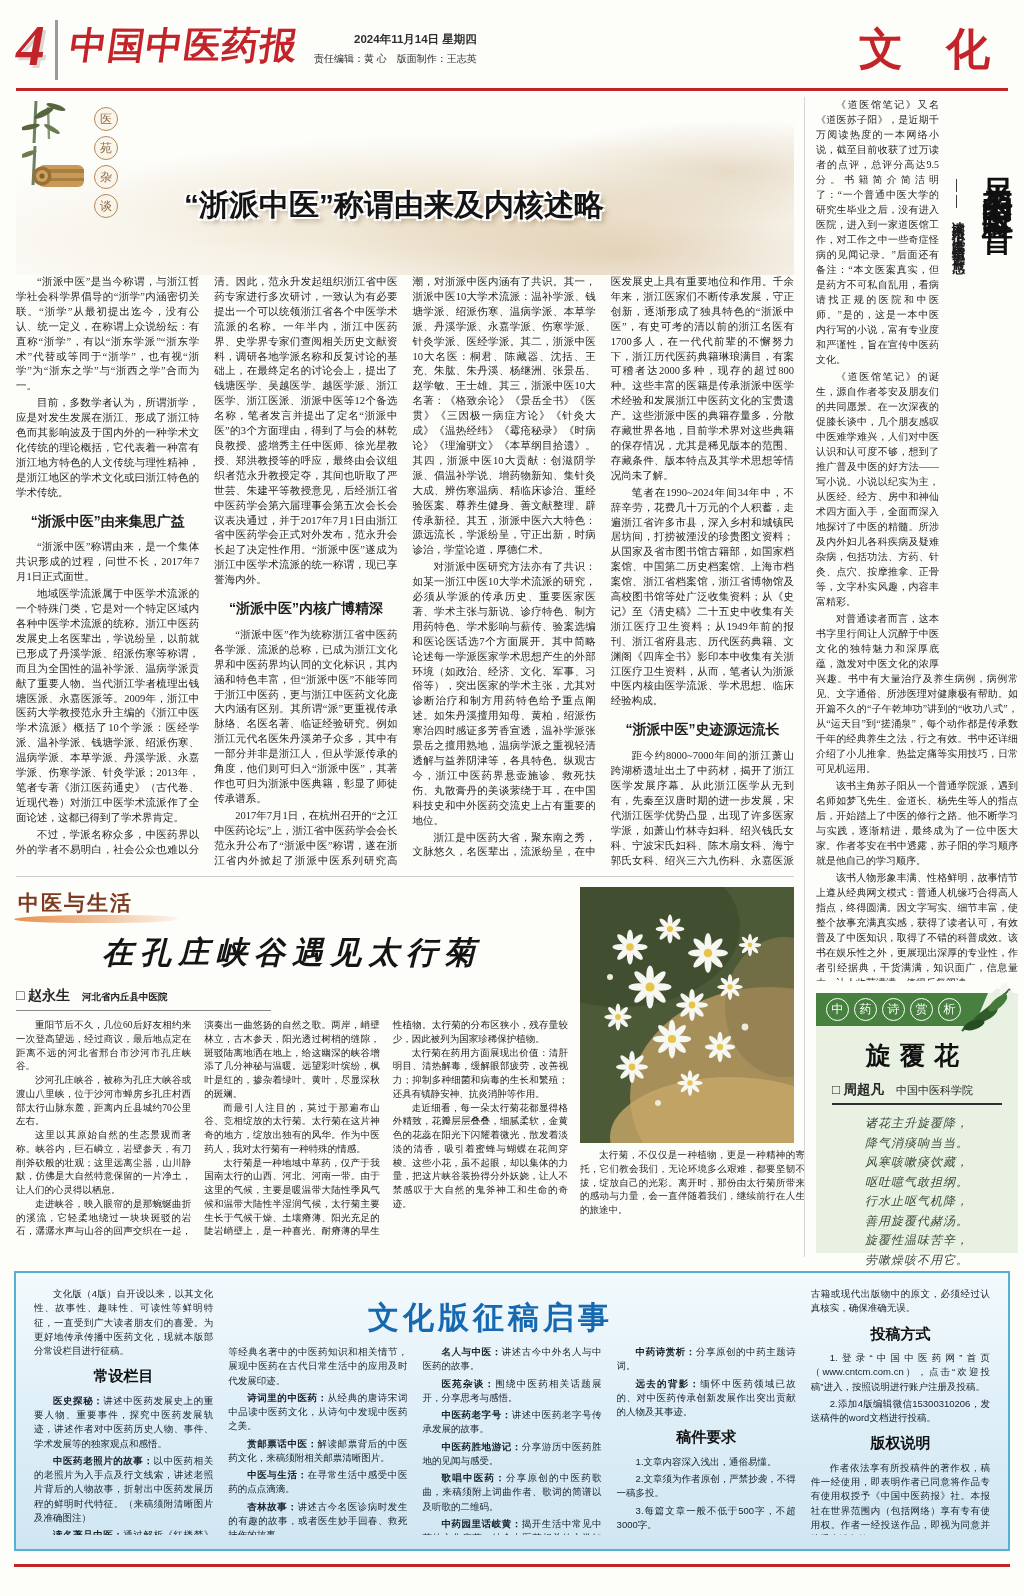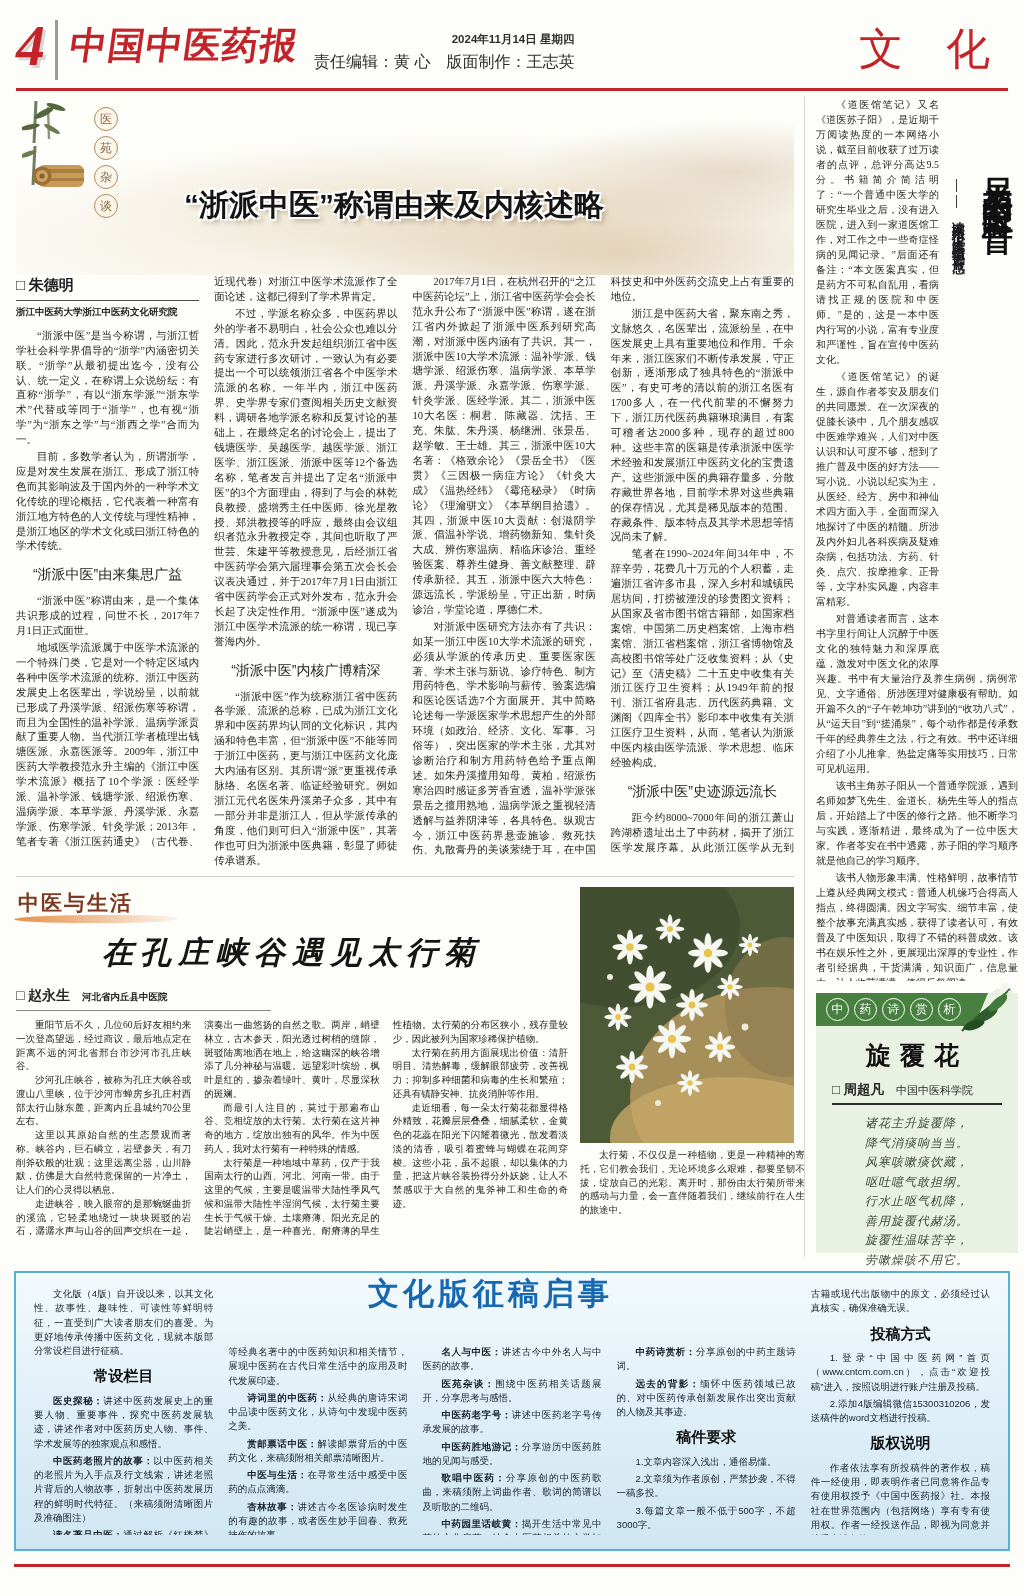--- a/index.html
+++ b/index.html
@@ -7,22 +7,22 @@
         font-family:"Liberation Serif",serif;color:#272727;box-sizing:border-box;padding:14px 10px 0;}
   
   .masthead{display:flex;align-items:flex-start;padding:4px 8px 0 6px;}
   .page-num{font-size:58px;font-weight:900;font-style:italic;color:#c3242a;line-height:.95;
             font-family:"Liberation Serif",serif;text-shadow:3px 3px 0 #d8d8d8;}
   .mast-divider{width:3px;height:60px;background:#9a9a9a;margin:2px 12px 0 10px;}
   .paper-name{font-size:37px;font-weight:900;color:#c3242a;letter-spacing:1px;transform:skewX(-8deg);
               line-height:1.5;font-family:"Liberation Serif",serif;}
   .date-block{margin-left:16px;padding-top:14px;font-family:"Liberation Sans",sans-serif;color:#2e2e2e;}
   .date-line{font-size:11.5px;font-weight:700;margin-bottom:5px;text-align:right;}
-  .editor-line{font-size:16px;text-align:right;}
-  .section-title{margin-left:auto;font-size:44px;font-weight:400;color:#c3242a;letter-spacing:16px;
+  .editor-line{font-size:10px;text-align:right;}
+  .section-title{margin-left:auto;font-size:44px;font-weight:700;color:#c3242a;letter-spacing:16px;
                  padding:2px 0 0 0;font-family:"Liberation Serif",serif;}
   .red-rule{height:3px;background:#c3242a;margin:8px 6px 0;}
   
   .top-zone{display:flex;padding:6px 6px 0;gap:10px;}
   .main-zone{width:778px;flex:none;}
   .right-rail{width:202px;flex:none;border-left:1px solid #d6d6d6;padding-left:11px;}
   
   .headline-zone{position:relative;height:178px;
      background:
        radial-gradient(ellipse 430px 110px at 78% 88%,rgba(196,158,106,.40),transparent 70%),
@@ -36,21 +36,21 @@
   .seal-col{display:flex;flex-direction:column;gap:5px;margin-left:6px;padding-top:8px;}
   .seal{width:22px;height:22px;border:1px solid #b38a5c;border-radius:50%;color:#8a6a43;font-size:12px;
         display:flex;align-items:center;justify-content:center;background:rgba(250,244,232,.85);}
   
   .article-cols{column-count:4;column-gap:15px;height:594px;overflow:hidden;text-align:justify;
                 font-size:10.5px;line-height:1.42;color:#1f1f1f;}
   .byline-block{margin-bottom:9px;}
   .byline-name{font-size:15px;font-weight:700;padding-bottom:4px;border-bottom:1.5px solid #4a4a4a;}
   .byline-aff{font-size:9.5px;font-weight:700;padding-top:5px;color:#222;}
   .mb{margin:0 0 2px;text-indent:2em;}
-  .mb.t-h{font-weight:400;font-size:14px;text-align:center;text-indent:0;margin:11px 0 9px;
+  .mb.t-h{font-weight:700;font-size:14px;text-align:center;text-indent:0;margin:11px 0 9px;
           font-family:"Liberation Sans",sans-serif;break-inside:avoid;}
   .thin-rule{height:1px;background:#cfcfcf;margin:7px 0 6px;}
   
   .review{height:884px;overflow:hidden;}
   .review-titles{float:right;height:552px;margin:4px 0 10px 10px;display:flex;}
   .review-sub{writing-mode:vertical-rl;font-size:13px;letter-spacing:3px;color:#1c1c1c;margin-right:9px;
               padding-top:78px;font-weight:600;}
   .review-title{writing-mode:vertical-rl;font-size:31px;font-weight:900;letter-spacing:7px;
                 font-family:"Liberation Sans",sans-serif;color:#101010;padding-top:52px;}
   .rp{font-size:10px;line-height:1.5;text-align:justify;text-indent:2em;margin:0 0 2px;}
@@ -81,21 +81,21 @@
   .life-cols{column-count:3;column-gap:13px;height:238px;overflow:hidden;font-size:9.5px;line-height:1.45;
              text-align:justify;color:#222;}
   .life-cols p{margin:0;text-indent:2em;}
   .life-right{width:225px;flex:none;}
   .photo{display:block;width:214px;height:256px;}
   .life-tail{font-size:9.5px;line-height:1.45;text-align:justify;margin:6px 0 0;height:98px;overflow:hidden;text-indent:2em;}
   
   .notice{margin:14px 4px 0;border:2px solid #54b1d3;height:276px;position:relative;overflow:hidden;
           background:linear-gradient(180deg,#f3fafd 0%,#ddeef7 55%,#cfe6f2 100%);
           font-family:"Liberation Sans",sans-serif;}
-  .notice-title{position:absolute;top:0;left:352px;margin:0;font-size:31px;font-weight:900;color:#1668b0;
+  .notice-title{position:absolute;top:24px;left:352px;margin:0;font-size:31px;font-weight:900;color:#1668b0;
                 letter-spacing:4px;}
   .notice-grid{display:grid;grid-template-columns:repeat(5,1fr);gap:0 15px;padding:14px 18px;height:100%;
                box-sizing:border-box;}
   .ncol{font-size:9.5px;line-height:1.5;text-align:justify;color:#15202a;overflow:hidden;}
   .ncol-pad{padding-top:58px;}
   .nb{margin:0 0 3px;text-indent:2em;}
   .nb b{font-weight:700;}
   .nb.t-heading{text-indent:0;text-align:center;font-weight:800;font-size:15px;margin:7px 0 6px;color:#111;}
   .nb.t-cont{text-indent:0;}
   .bottom-red{height:3px;background:#c3242a;margin:13px 4px 0;}
@@ -143,24 +143,20 @@
               <span class="seal">医</span>
               <span class="seal">苑</span>
               <span class="seal">杂</span>
               <span class="seal">谈</span>
             </div>
         </div>
         <h1 class="headline">“浙派中医”称谓由来及内核述略</h1>
       </div>
 
       <div class="article-cols">
-        <div class="byline-block">
-          <div class="byline-name">□ 朱德明</div>
-          <div class="byline-aff">浙江中医药大学浙江中医药文化研究院</div>
-        </div>
         <div>
             <p class="mb t-p"><span>“浙派中医”是当今称谓，与浙江哲学社会科学界倡导的“浙学”内涵密切关联。“浙学”从最初提出迄今，没有公认、统一定义，在称谓上众说纷纭：有直称“浙学”，有以“浙东学派”“浙东学术”代替或等同于“浙学”，也有视“浙学”为“浙东之学”与“浙西之学”合而为一。</span></p>
             <p class="mb t-p"><span>目前，多数学者认为，所谓浙学，应是对发生发展在浙江、形成了浙江特色而其影响波及于国内外的一种学术文化传统的理论概括，它代表着一种富有浙江地方特色的人文传统与理性精神，是浙江地区的学术文化或曰浙江特色的学术传统。</span></p>
             <p class="mb t-h"><span>“浙派中医”由来集思广益</span></p>
             <p class="mb t-p"><span>“浙派中医”称谓由来，是一个集体共识形成的过程，问世不长，2017年7月1日正式面世。</span></p>
             <p class="mb t-p"><span>地域医学流派属于中医学术流派的一个特殊门类，它是对一个特定区域内各种中医学术流派的统称。浙江中医药发展史上名医辈出，学说纷呈，以前就已形成了丹溪学派、绍派伤寒等称谓，而且为全国性的温补学派、温病学派贡献了重要人物。当代浙江学者梳理出钱塘医派、永嘉医派等。2009年，浙江中医药大学教授范永升主编的《浙江中医学术流派》概括了10个学派：医经学派、温补学派、钱塘学派、绍派伤寒、温病学派、本草学派、丹溪学派、永嘉学派、伤寒学派、针灸学派；2013年，笔者专著《浙江医药通史》（古代卷、近现代卷）对浙江中医学术流派作了全面论述，这都已得到了学术界肯定。</span></p>
             <p class="mb t-p"><span>不过，学派名称众多，中医药界以外的学者不易明白，社会公众也难以分清。因此，范永升发起组织浙江省中医药专家进行多次研讨，一致认为有必要提出一个可以统领浙江省各个中医学术流派的名称。一年半内，浙江中医药界、史学界专家们查阅相关历史文献资料，调研各地学派名称和反复讨论的基础上，在最终定名的讨论会上，提出了钱塘医学、吴越医学、越医学派、浙江医学、浙江医派、浙派中医等12个备选名称，笔者发言并提出了定名“浙派中医”的3个方面理由，得到了与会的林乾良教授、盛增秀主任中医师、徐光星教授、郑洪教授等的呼应，最终由会议组织者范永升教授定夺，其间也听取了严世芸、朱建平等教授意见，后经浙江省中医药学会第六届理事会第五次会长会议表决通过，并于2017年7月1日由浙江省中医药学会正式对外发布，范永升会长起了决定性作用。“浙派中医”遂成为浙江中医学术流派的统一称谓，现已享誉海内外。</span></p>
             <p class="mb t-h"><span>“浙派中医”内核广博精深</span></p>
             <p class="mb t-p"><span>“浙派中医”作为统称浙江省中医药各学派、流派的总称，已成为浙江文化界和中医药界均认同的文化标识，其内涵和特色丰富，但“浙派中医”不能等同于浙江中医药，更与浙江中医药文化庞大内涵有区别。其所谓“派”更重视传承脉络、名医名著、临证经验研究。例如浙江元代名医朱丹溪弟子众多，其中有一部分并非是浙江人，但从学派传承的角度，他们则可归入“浙派中医”，其著作也可归为浙派中医典籍，彰显了师徒传承谱系。</span></p>
             <p class="mb t-p"><span>2017年7月1日，在杭州召开的“之江中医药论坛”上，浙江省中医药学会会长范永升公布了“浙派中医”称谓，遂在浙江省内外掀起了浙派中医系列研究高潮，对浙派中医内涵有了共识。其一，浙派中医10大学术流派：温补学派、钱塘学派、绍派伤寒、温病学派、本草学派、丹溪学派、永嘉学派、伤寒学派、针灸学派、医经学派。其二，浙派中医10大名医：桐君、陈藏器、沈括、王充、朱肱、朱丹溪、杨继洲、张景岳、赵学敏、王士雄。其三，浙派中医10大名著：《格致余论》《景岳全书》《医贯》《三因极一病症方论》《针灸大成》《温热经纬》《霉疮秘录》《时病论》《理瀹骈文》《本草纲目拾遗》。其四，浙派中医10大贡献：创滋阴学派、倡温补学说、增药物新知、集针灸大成、辨伤寒温病、精临床诊治、重经验医案、尊养生健身、善文献整理、辟传承新径。其五，浙派中医六大特色：源远流长，学派纷呈，守正出新，时病诊治，学堂论道，厚德仁术。</span></p>

